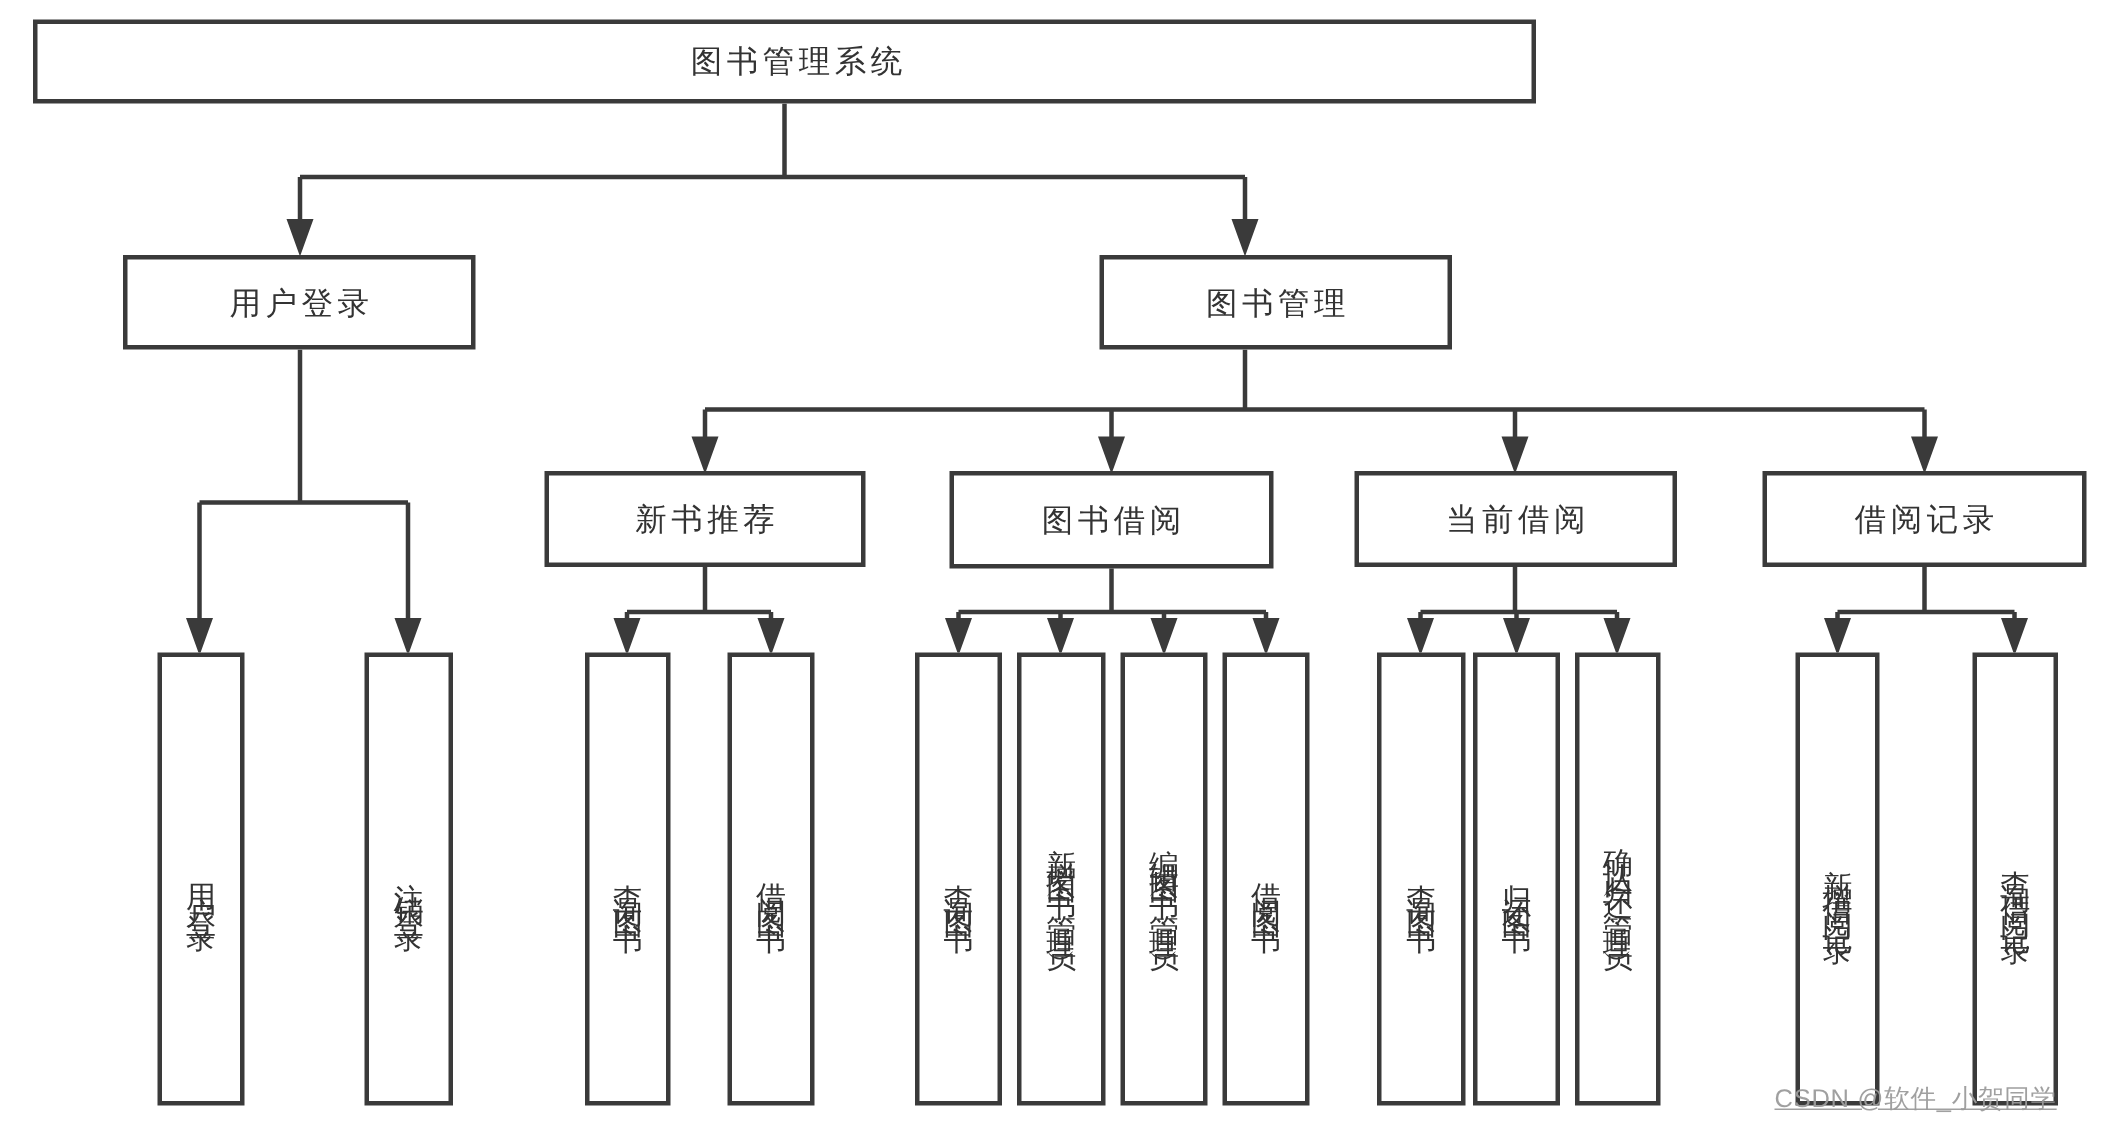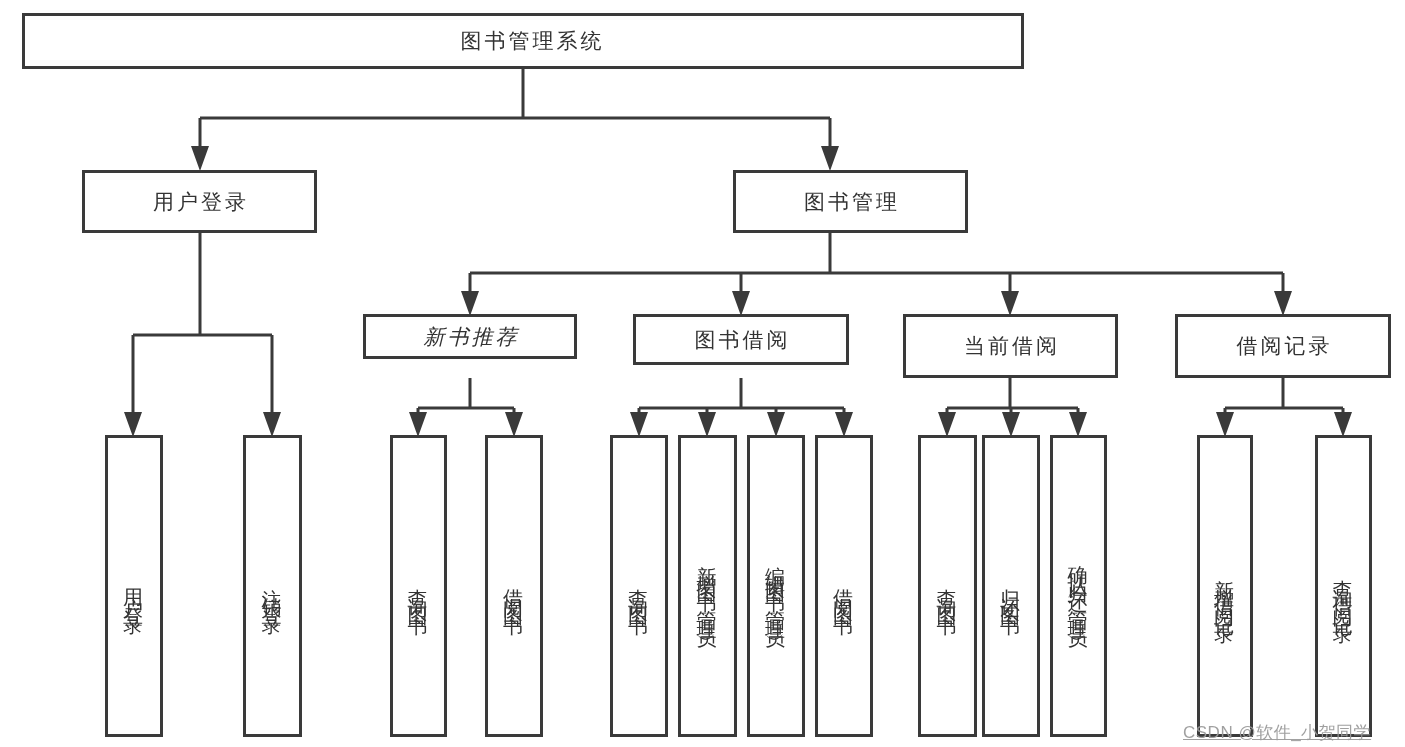--- a/index.html
+++ b/index.html
@@ -130,24 +130,24 @@
     <span>图书管理系统</span>
   </div>
 
   <div class="box hbox" style="left:82px; top:170px; width:235px; height:63px;">
     <span>用户登录</span>
   </div>
   <div class="box hbox" style="left:712px; top:170px; width:235px; height:63px;margin-left:21px;">
     <span>图书管理</span>
   </div>
 
-  <div class="box hbox" style="left:363px; top:314px; width:214px; height:45px;font-style:italic;">
+  <div class="box hbox" style="left:363px; top:314px; width:214px; height:64px;">
     <span>新书推荐</span>
   </div>
-  <div class="box hbox" style="left:633px; top:314px; width:216px; height:51px;">
+  <div class="box hbox" style="left:633px; top:314px; width:216px; height:65px;">
     <span>图书借阅</span>
   </div>
   <div class="box hbox" style="left:1175px; top:314px; width:216px; height:64px;">
     <span>借阅记录</span>
   </div>
   <div class="box hbox" style="left:903px; top:314px; width:215px; height:64px;">
     <span>当前借阅</span>
   </div>
 
   <div class="box vbox" style="left:105px; width:58px;">

